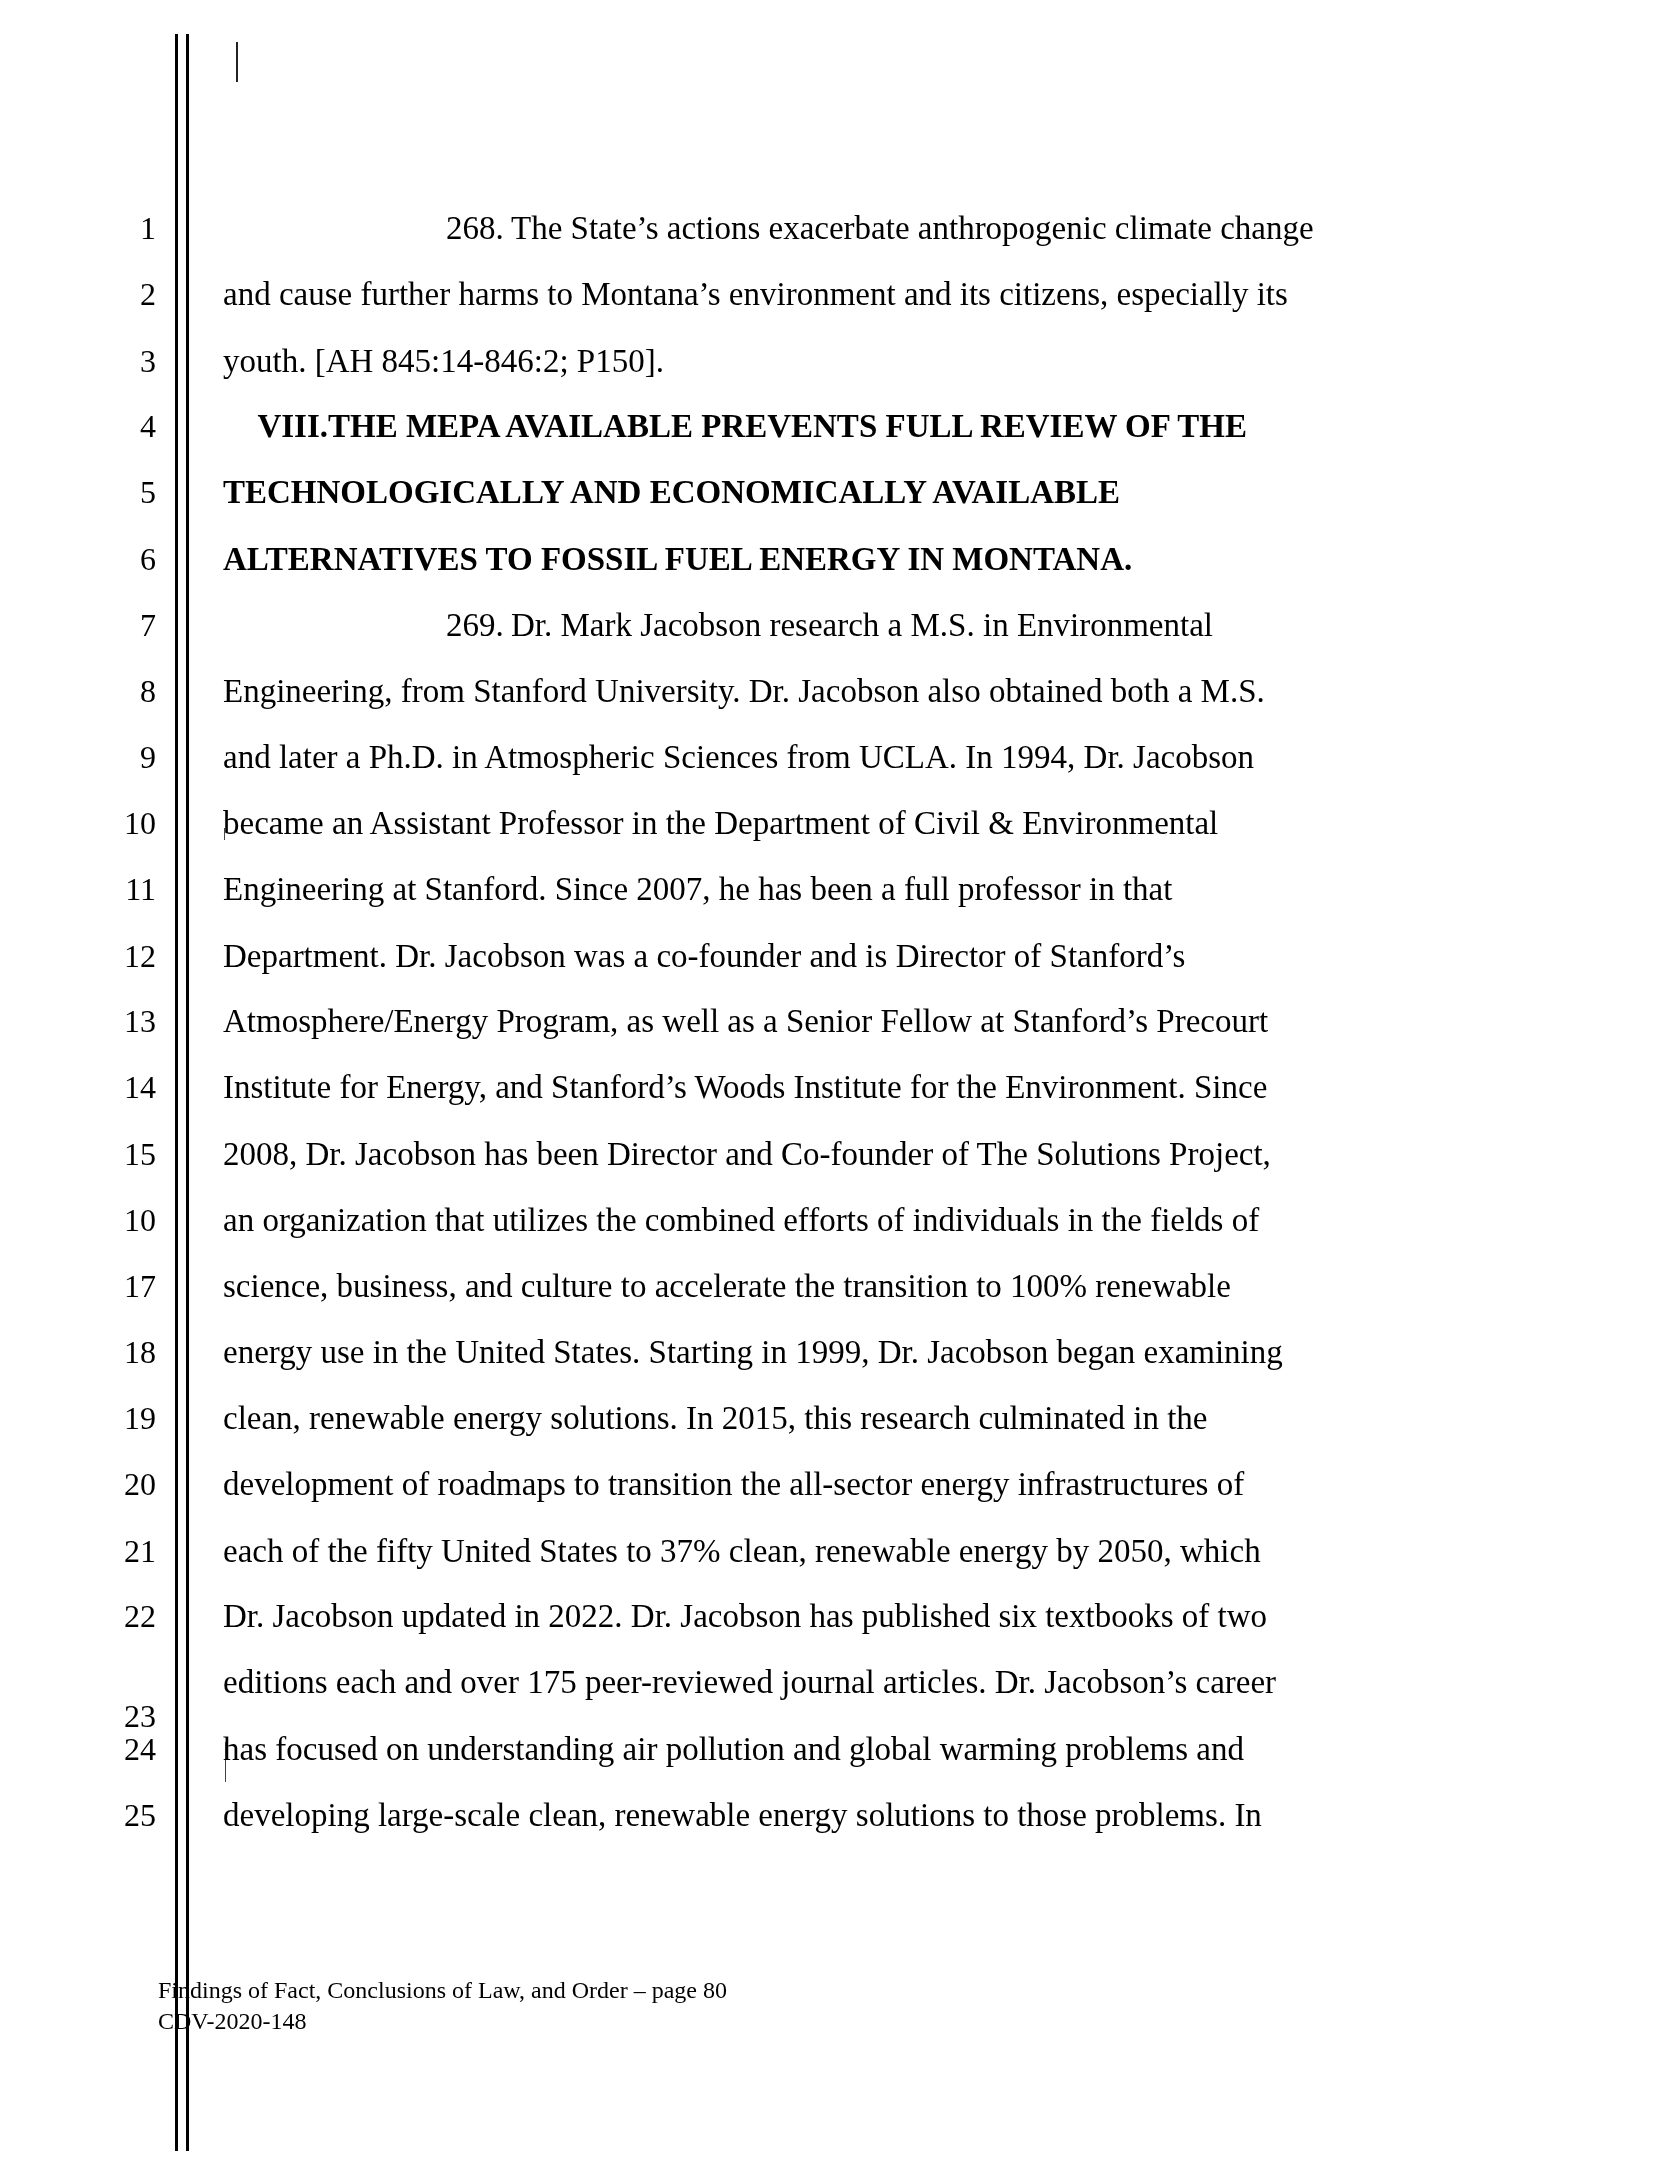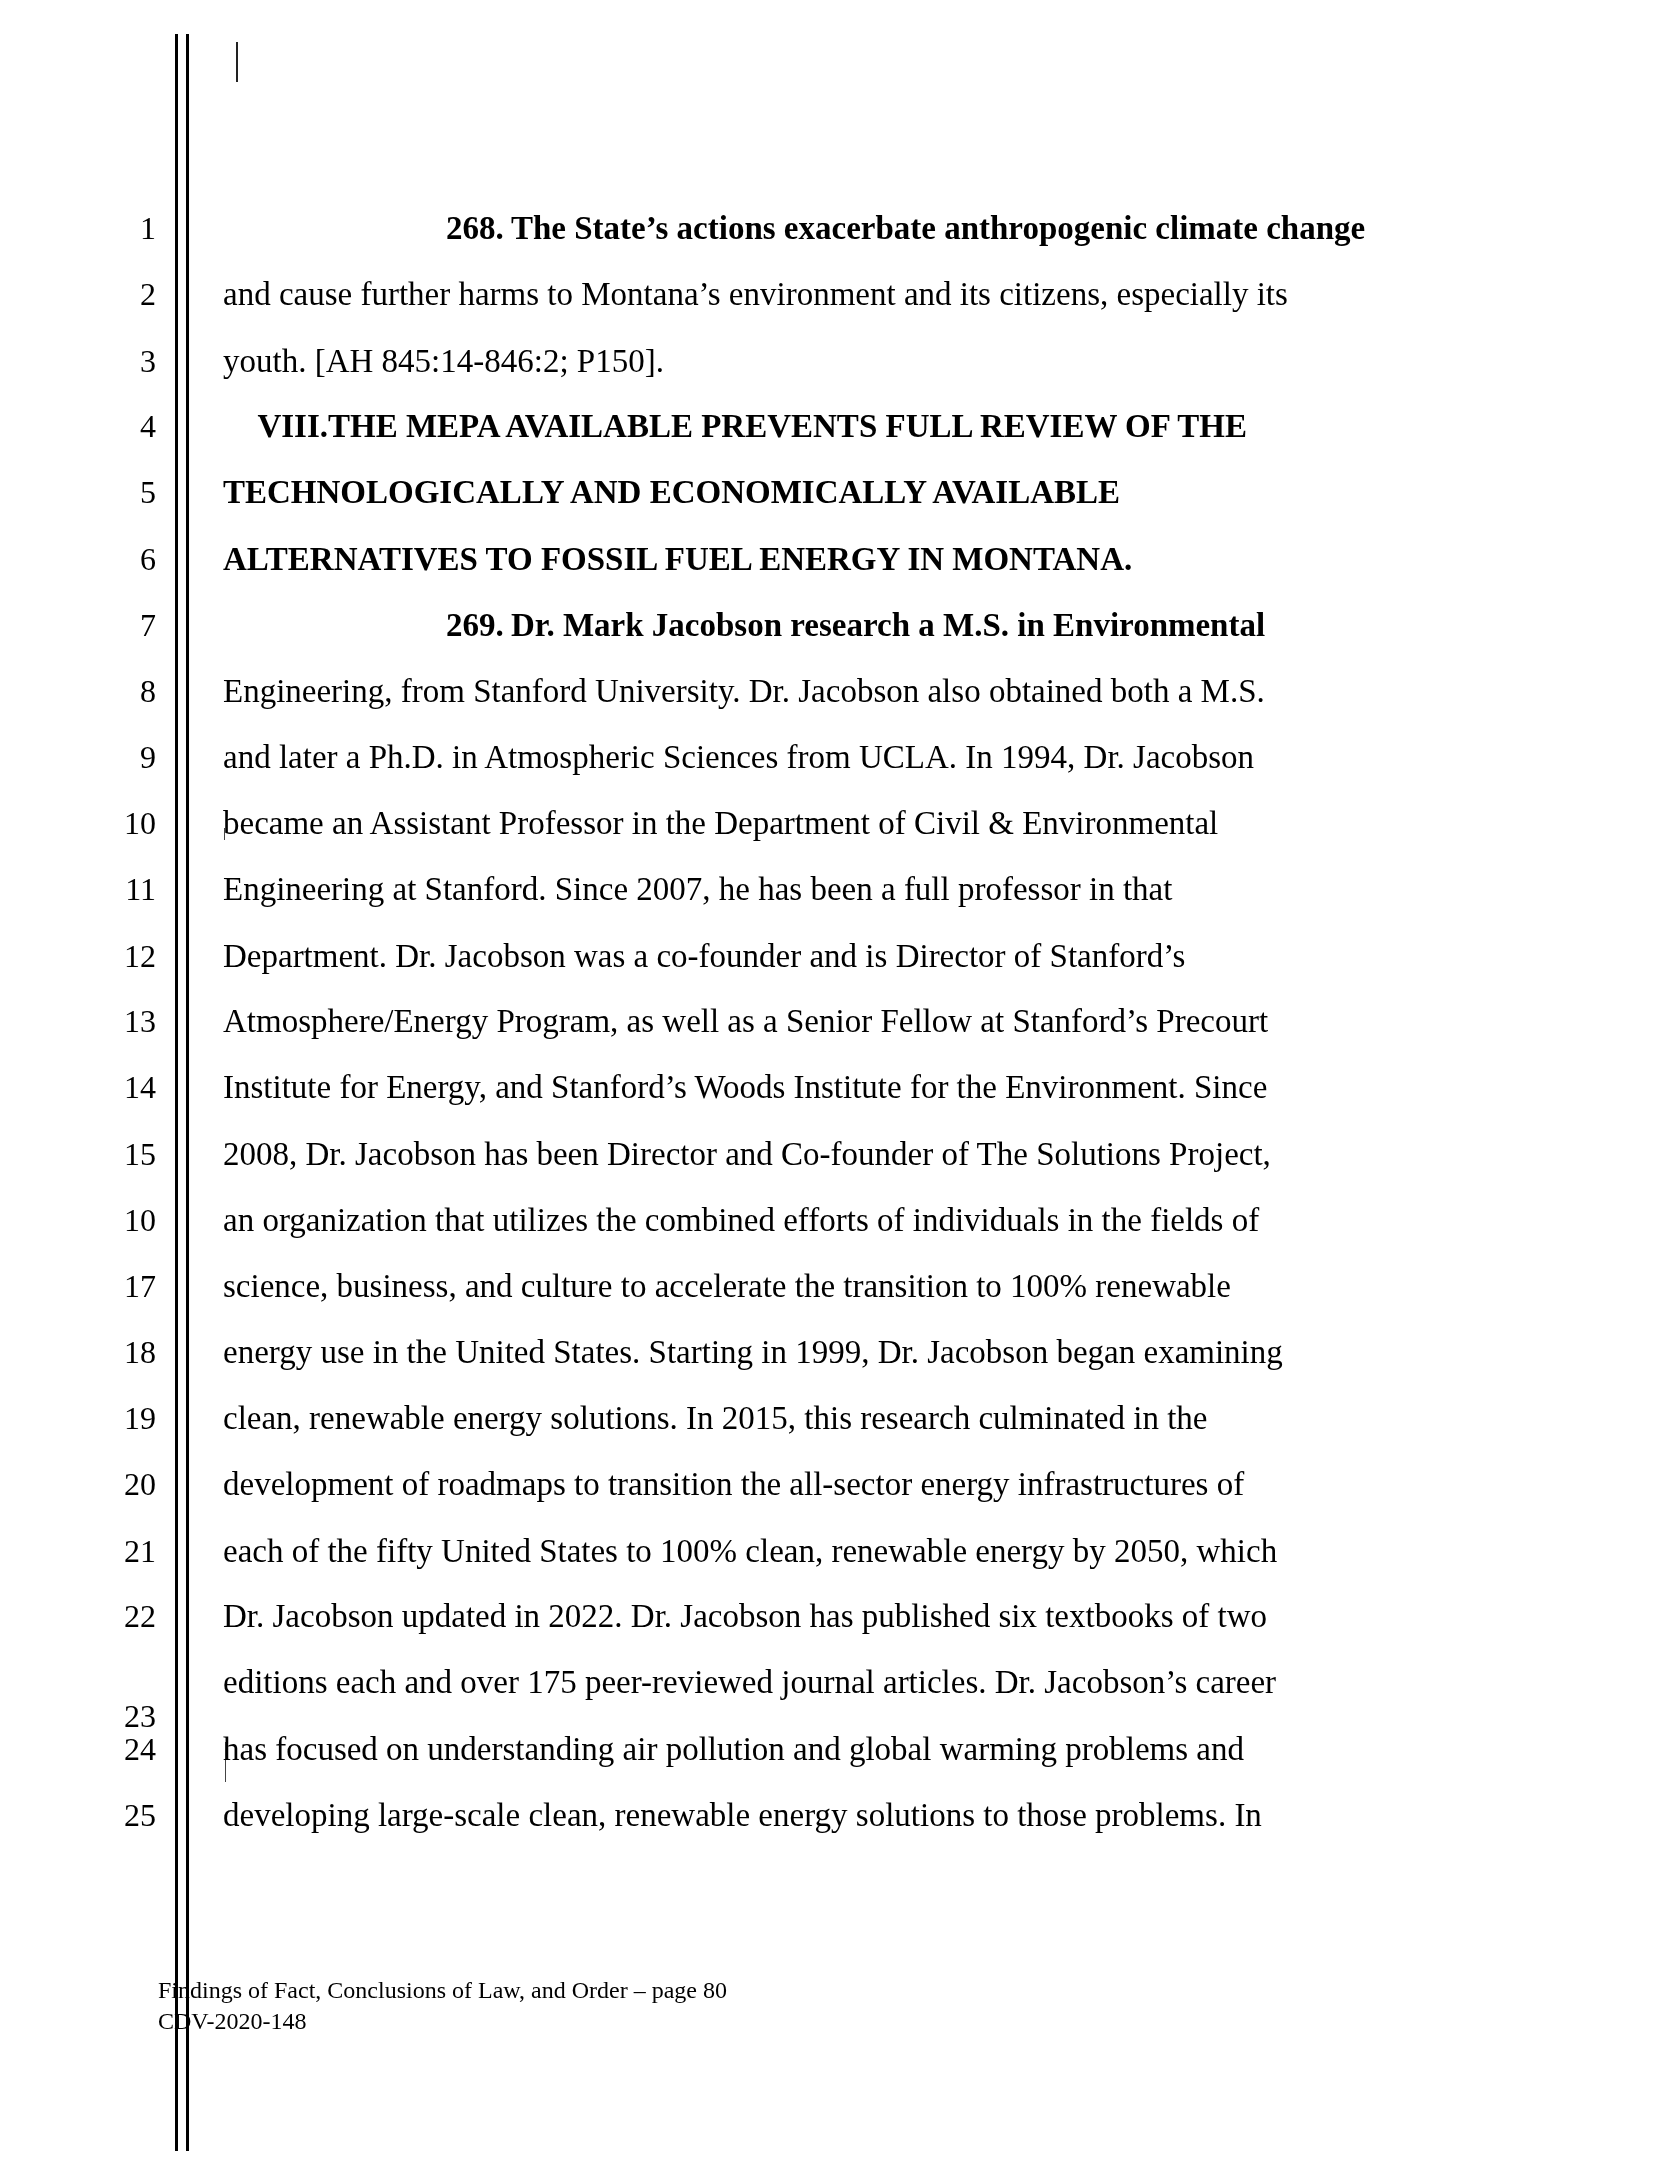--- a/index.html
+++ b/index.html
@@ -4,21 +4,21 @@
 <style>
   html, body { margin: 0; padding: 0; background: #ffffff; }
   body { width: 1675px; height: 2184px; position: relative; overflow: hidden;
          font-family: "Liberation Serif", serif; color: #000; }
   .rule { position: absolute; top: 34px; height: 2117px; width: 3px; background: #000; }
   .rule.r1 { left: 175px; }
   .rule.r2 { left: 186px; }
   .mark-top { position: absolute; left: 236px; top: 42px; width: 2px; height: 40px; background: #222; }
   .ln { position: absolute; left: 59px; width: 97px; text-align: right; font-size: 32px; line-height: 40px; }
   .tl { position: absolute; left: 223px; font-size: 33px; line-height: 40px; white-space: nowrap; }
-  .tl.indent { left: 446px; font-weight: bold; }
+  .tl.indent { left: 446px; }
   .tl.bold { font-weight: bold; font-size: 33px; }
   .tl .num { display: inline-block; width: 65px; }
   .tl.bold .sec { display: inline-block; width: 105px; text-align: right; }
   .footer { position: absolute; left: 158px; font-size: 24px; line-height: 30px; white-space: nowrap; }
   .tick { position: absolute; width: 1px; background: #444; }
 </style>
 </head>
 <body>
 
 <div>
@@ -76,21 +76,21 @@
     <div class="tl" style="top:869px">Engineering at Stanford. Since 2007, he has been a full professor in that</div>
     <div class="tl" style="top:936px">Department. Dr. Jacobson was a co-founder and is Director of Stanford’s</div>
     <div class="tl" style="top:1001px">Atmosphere/Energy Program, as well as a Senior Fellow at Stanford’s Precourt</div>
     <div class="tl" style="top:1067px">Institute for Energy, and Stanford’s Woods Institute for the Environment. Since</div>
     <div class="tl" style="top:1134px">2008, Dr. Jacobson has been Director and Co-founder of The Solutions Project,</div>
     <div class="tl" style="top:1200px">an organization that utilizes the combined efforts of individuals in the fields of</div>
     <div class="tl" style="top:1266px">science, business, and culture to accelerate the transition to 100% renewable</div>
     <div class="tl" style="top:1332px">energy use in the United States. Starting in 1999, Dr. Jacobson began examining</div>
     <div class="tl" style="top:1398px">clean, renewable energy solutions. In 2015, this research culminated in the</div>
     <div class="tl" style="top:1464px">development of roadmaps to transition the all-sector energy infrastructures of</div>
-    <div class="tl" style="top:1531px">each of the fifty United States to 100% clean, renewable energy by 2050, which</div>
+    <div class="tl" style="top:1531px">each of the fifty United States to 37% clean, renewable energy by 2050, which</div>
     <div class="tl" style="top:1596px">Dr. Jacobson updated in 2022. Dr. Jacobson has published six textbooks of two</div>
     <div class="tl" style="top:1662px">editions each and over 175 peer-reviewed journal articles. Dr. Jacobson’s career</div>
     <div class="tl" style="top:1729px">has focused on understanding air pollution and global warming problems and</div>
     <div class="tl" style="top:1795px">developing large-scale clean, renewable energy solutions to those problems. In</div>
   </div>
 
   <div>
     <div class="footer" style="top:1975px">Findings of Fact, Conclusions of Law, and Order – page 80</div>
     <div class="footer" style="top:2006px">CDV-2020-148</div>
   </div>

